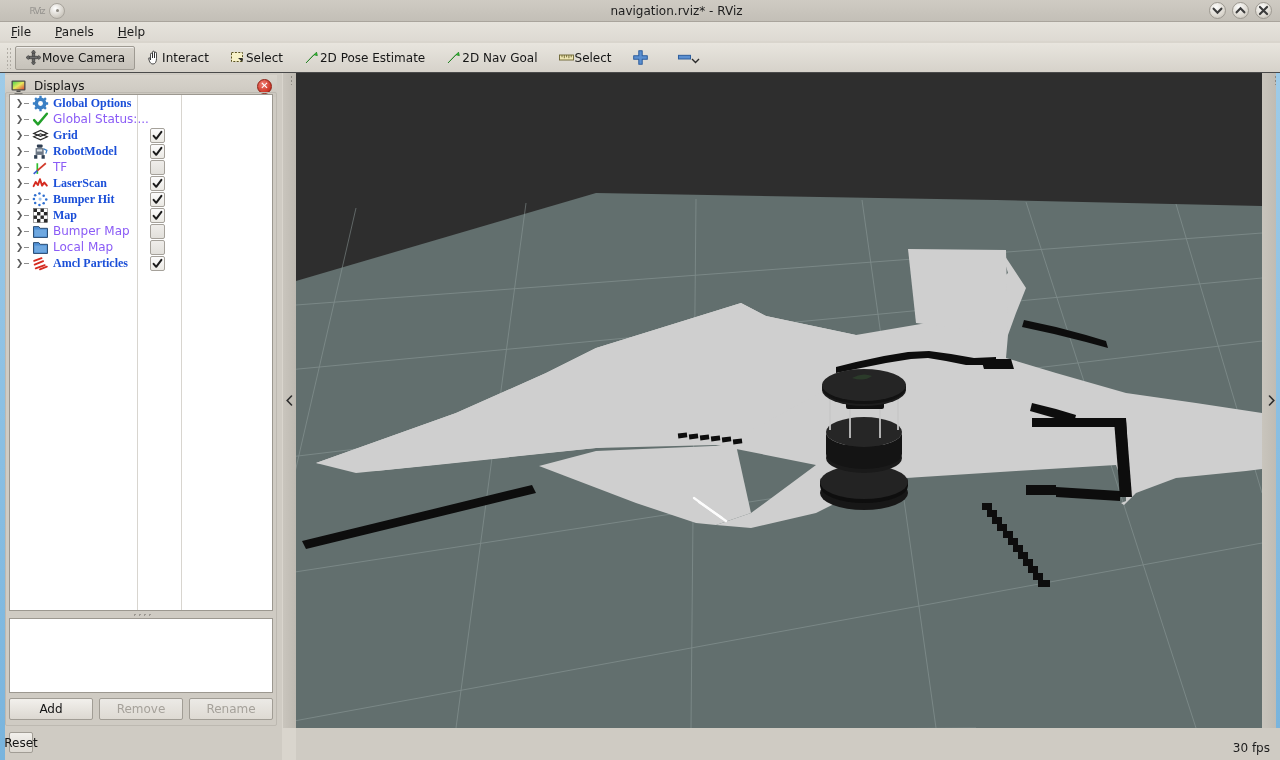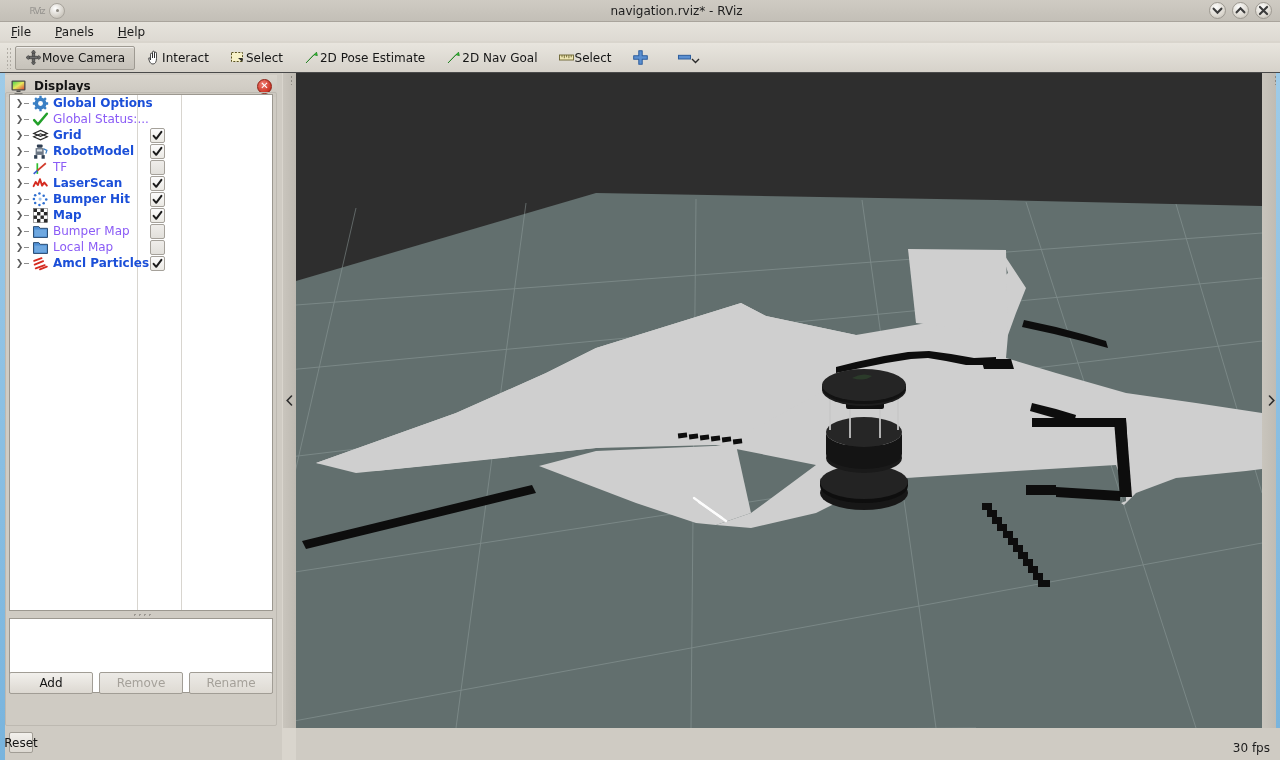--- a/index.html
+++ b/index.html
@@ -75,21 +75,21 @@
   }
   .lp-blue {
     position: absolute; left: 0; top: 0; width: 5px; height: 687px;
     background: linear-gradient(#9ecbe8, #79b4dd);
   }
   .panel-header {
     position: absolute; left: 5px; top: 2px; width: 272px; height: 22px;
     display: flex; align-items: center; gap: 7px; padding: 0 5px;
     background: linear-gradient(#d8d4cc, #cbc7bf);
   }
-  .panel-title { font-size: 12px; color: #141414; flex: 1; font-weight: bold; }
+  .panel-title { font-size: 12px; color: #141414; flex: 1; }
   .closebtn {
     width: 15px; height: 15px; border-radius: 50%;
     background: radial-gradient(circle at 36% 30%, #f07d72, #cf3b2c 65%, #9c2016);
     border: 1px solid #8f1f13;
     display: flex; align-items: center; justify-content: center;
     color: #fff; font-size: 10px; line-height: 1; font-weight: bold;
   }
   .tree-box {
     position: absolute; left: 9px; top: 21px; width: 264px; height: 517px;
     background: #ffffff; border: 1px solid #9c9890;
@@ -102,40 +102,40 @@
     padding-left: 5px; gap: 0;
   }
   .twist {
     width: 9px; height: 16px; font-size: 9px; color: #5c5c5c;
     display: flex; align-items: center; justify-content: center;
   }
   .tdash { width: 7px; height: 16px; display: flex; align-items: center; }
   .tdash::before { content: ""; display: block; width: 5px; height: 1px; background: #8e8e8e; }
   .ticon { width: 19px; height: 16px; display: flex; align-items: center; justify-content: center; flex: none; }
   .tlabel { font-size: 12px; color: #8b5cf6; white-space: nowrap; padding-left: 3px; }
-  .tlabel.on { color: #1b4fd8; font-weight: bold; }
+  .tlabel.on { color: #1b4fd8; font-weight: bold; font-family: Liberation Serif, serif; }
   .tcheckwrap { position: absolute; left: 140px; top: 1px; }
   .tcheck {
     width: 15px; height: 15px; border: 1px solid #a5a19a; border-radius: 2px;
     background: linear-gradient(#fcfcfc, #ebe9e4);
     display: flex; align-items: center; justify-content: center;
   }
   .tcheck.off { background: linear-gradient(#efedea, #e2e0db); }
 
   .props-box {
     position: absolute; left: 9px; top: 545px; width: 264px; height: 75px;
     background: #fff; border: 1px solid #9c9890;
   }
   .splitdots {
     position: absolute; left: 132px; top: 539px; width: 22px; height: 5px;
     background-image: radial-gradient(#9b9790 1px, transparent 1px);
     background-size: 5px 5px;
   }
   .btnrow {
-    position: absolute; left: 9px; top: 599px; width: 264px; height: 22px;
+    position: absolute; left: 9px; top: 625px; width: 264px; height: 22px;
     display: flex; gap: 6px;
   }
   .pbtn {
     flex: 1; height: 22px; font-size: 12px; color: #141414;
     background: linear-gradient(#f2f0ec, #dcd8d1);
     border: 1px solid #a19d95; border-radius: 2px;
     display: flex; align-items: center; justify-content: center;
   }
   .pbtn.disabled { color: #a5a19a; background: linear-gradient(#eceae6, #dedad3); }
   .resetbtn {

